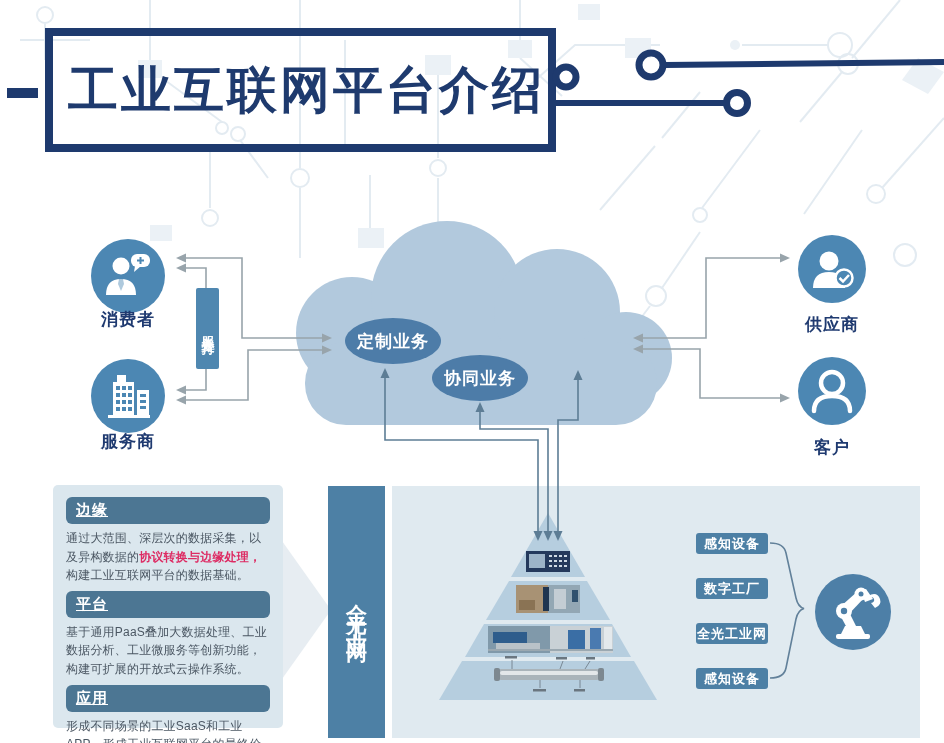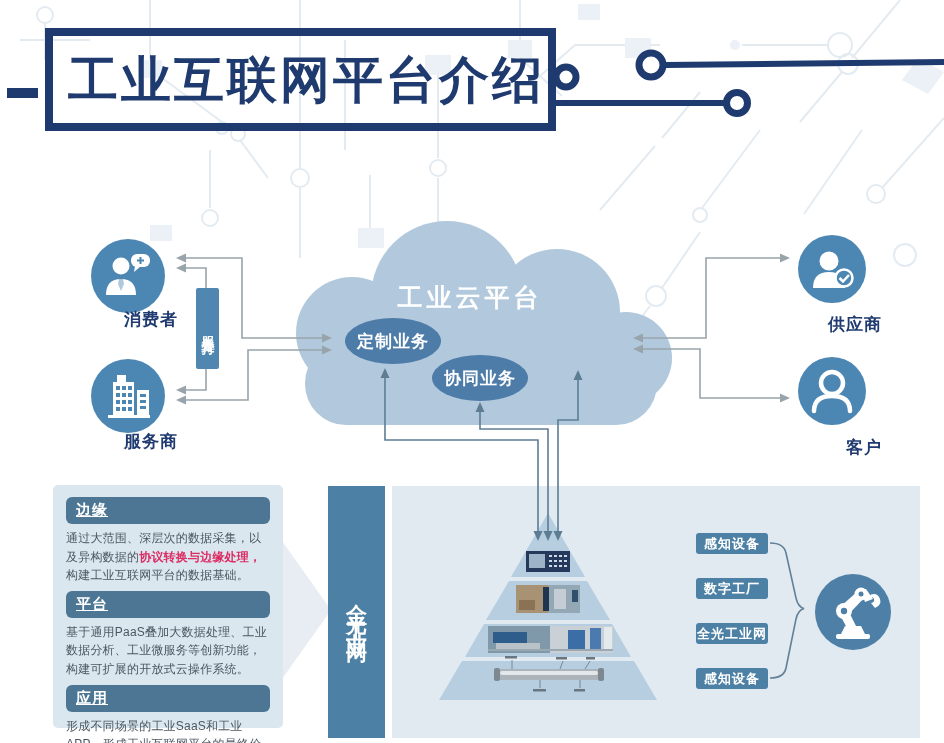--- a/index.html
+++ b/index.html
@@ -3,21 +3,21 @@
 <meta charset="utf-8">
 <style>
   html,body{margin:0;padding:0;}
   body{font-family:"Liberation Sans","DejaVu Sans",sans-serif;background:#ffffff;}
   #canvas{position:relative;width:944px;height:743px;overflow:hidden;background:#ffffff;}
 
   
   #bg-pattern{position:absolute;left:0;top:0;z-index:0;}
 
   
-  .title-frame{position:absolute;left:45px;top:28px;width:511px;height:103px;
+  .title-frame{position:absolute;left:45px;top:28px;width:511px;height:124px;
     border:8px solid #1e3a6e;box-sizing:border-box;z-index:3;
     display:flex;align-items:center;justify-content:center;background:transparent;padding-left:12px;}
   .title-frame h1{margin:0;font-size:50px;font-weight:bold;color:#1e3a6e;letter-spacing:3px;line-height:1;}
   .title-dash{position:absolute;left:7px;top:88px;width:31px;height:10px;background:#1e3a6e;z-index:3;}
   .title-decor{position:absolute;left:0;top:0;z-index:3;}
 
   
   .left-panel{position:absolute;left:53px;top:485px;width:230px;height:243px;z-index:2;
     background:#dbe7ee;border-radius:5px;box-sizing:border-box;padding:12px 13px;}
   .sec-header{background:#4c7693;color:#fff;border-radius:6px;font-size:15px;font-weight:bold;
@@ -49,21 +49,21 @@
   .bubble{position:absolute;width:96px;height:46px;border-radius:50%;background:#4d7ca8;z-index:6;
     display:flex;align-items:center;justify-content:center;color:#fff;font-size:17px;font-weight:bold;letter-spacing:1px;}
   .b1{left:345px;top:318px;} .b2{left:432px;top:355px;} .b3{left:530px;top:318px;}
 
   
   .lines{position:absolute;left:0;top:0;z-index:5;pointer-events:none;}
 
   
   .actor-circle{position:absolute;border-radius:50%;background:#4c87b3;z-index:6;
     display:flex;align-items:center;justify-content:center;}
-  .actor-label{position:absolute;width:100px;text-align:right;color:#1f3a70;font-size:17px;font-weight:bold;z-index:6;letter-spacing:1px;}
+  .actor-label{position:absolute;width:100px;text-align:center;color:#1f3a70;font-size:17px;font-weight:bold;z-index:6;letter-spacing:1px;}
   .badge{position:absolute;left:196px;top:288px;width:23px;height:81px;background:#4f87b0;z-index:6;border-radius:2px;
     display:flex;align-items:center;justify-content:center;}
   .badge span{writing-mode:vertical-rl;color:#fff;font-size:13px;font-weight:bold;letter-spacing:2px;}
 </style>
 </head>
 <body>
 
 <div id="canvas">
 
   <svg id="bg-pattern" width="944" height="743" viewBox="0 0 944 743">
@@ -254,21 +254,20 @@
 
   <svg class="cloud" width="420" height="220" viewBox="270 210 420 220">
     <g fill="#b2c9dd">
       <circle cx="352" cy="333" r="56"></circle>
       <circle cx="447" cy="297" r="76"></circle>
       <circle cx="557" cy="312" r="63"></circle>
       <circle cx="626" cy="358" r="46"></circle>
       <rect x="305" y="342" width="352" height="83" rx="41"></rect>
     </g>
   </svg>
-  <div class="cloud-title">工业云平台</div>
 
   <svg class="lines" width="944" height="743" viewBox="0 0 944 743">
 
     <g stroke="#98a4ab" stroke-width="1.6" fill="none">
       <path d="M182 258 H242 V338 H326"></path>
       <path d="M182 268 H206 V290"></path>
       <path d="M206 368 V390 H182"></path>
       <path d="M326 350 H248 V400 H182"></path>
       <path d="M641 338 H706 V258 H784"></path>
       <path d="M641 349 H700 V398 H784"></path>

